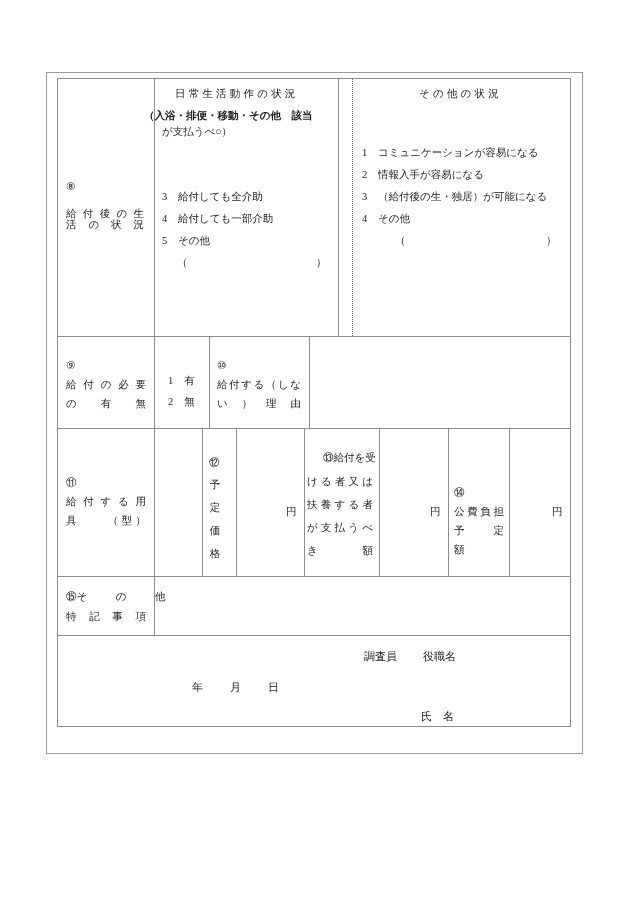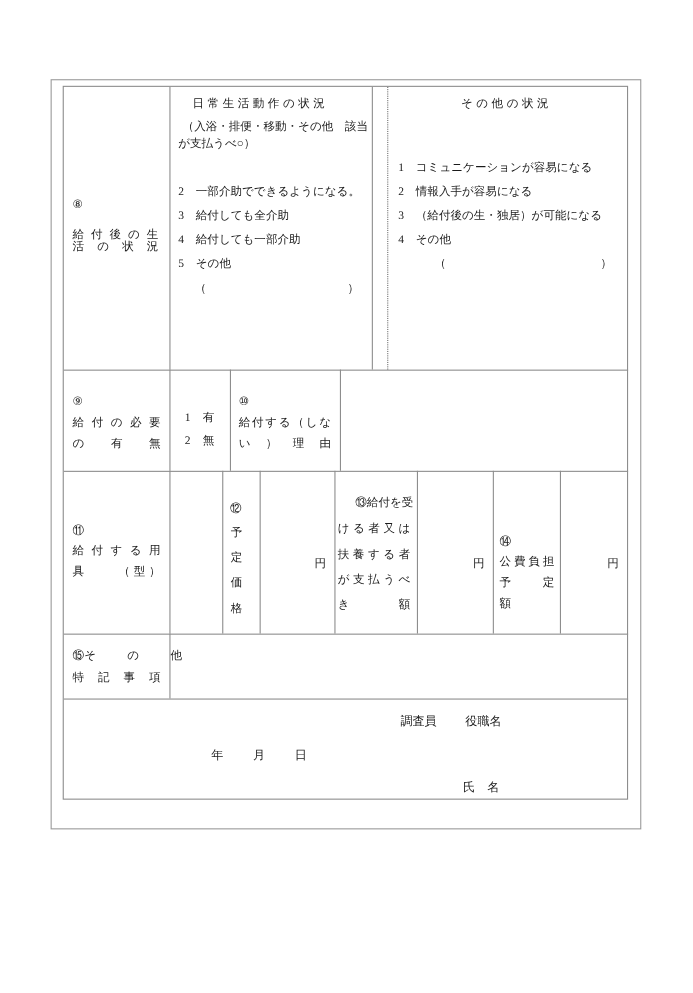--- a/index.html
+++ b/index.html
@@ -137,26 +137,23 @@
 
   <div class="lbl circnum" style="left:8px;top:98px;">⑧</div>
   <div class="lbl" style="left:8px;top:125px;width:78px;">
     <span class="spread">給付後の生</span>
   </div>
   <div class="lbl" style="left:8px;top:136px;width:78px;">
     <span class="spread">活の状況</span>
   </div>
 
   <div class="hdr" style="left:117px;top:8px;">日常生活動作の状況</div>
-  <div class="note" style="left:108px;top:29px;">（入浴・排便・移動・その他　該当</div>
+  <div class="note" style="left:86px;top:29px;font-weight:bold;">（入浴・排便・移動・その他　該当</div>
   <div class="note" style="left:104px;top:45px;">が支払うべ○）</div>
 
-  <div class="listline" style="left:104px;top:87px;">
-    <span class="numlbl">2</span><span>一部介助でできるようになる。</span>
-  </div>
   <div class="listline" style="left:104px;top:109px;">
     <span class="numlbl">3</span><span>給付しても全介助</span>
   </div>
   <div class="listline" style="left:104px;top:131px;">
     <span class="numlbl">4</span><span>給付しても一部介助</span>
   </div>
   <div class="listline" style="left:104px;top:153px;">
     <span class="numlbl">5</span><span>その他</span>
   </div>
   <div class="listline" style="left:119px;top:175px;">（</div>

